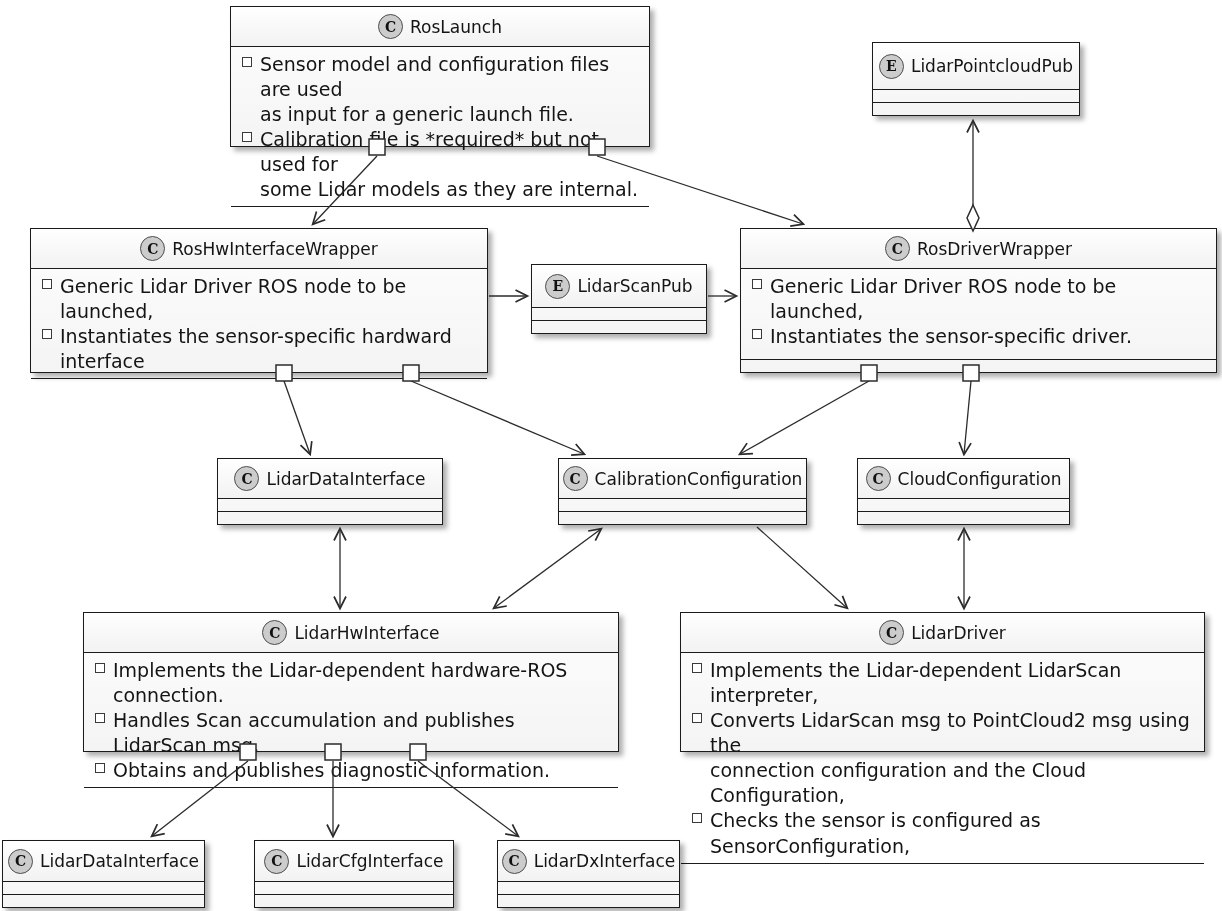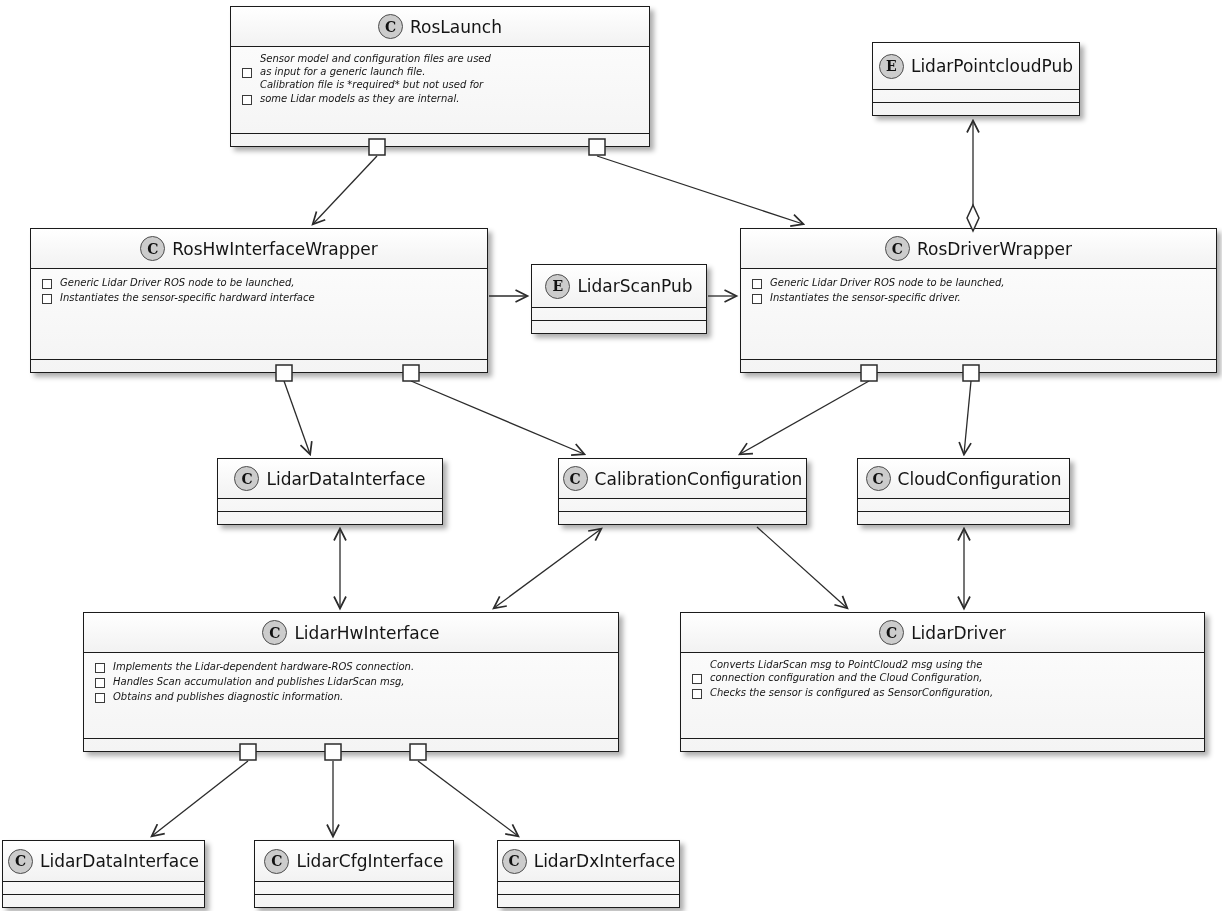--- a/index.html
+++ b/index.html
@@ -11,21 +11,21 @@
            border:1.6px solid #1b1b1b;box-shadow:4px 4px 5px rgba(0,0,0,0.32);}
   .uml-title{flex:0 0 auto;display:flex;align-items:center;justify-content:center;gap:7px;
              padding:7px 6px;border-bottom:1.6px solid #1b1b1b;background:linear-gradient(180deg,#ffffff,#f2f2f2);}
   .uml-box.empty .uml-title{flex:1 1 auto;border-bottom:none;}
   .uml-box.empty .strip:first-of-type{border-top:1.6px solid #1b1b1b;}
   .badge{flex:0 0 auto;width:23px;height:23px;border-radius:50%;background:#cccccc;border:1.5px solid #4d4d4d;
          display:flex;align-items:center;justify-content:center;
          font-family:"DejaVu Serif","Liberation Serif",serif;font-weight:bold;font-size:14px;color:#111;}
   .uml-name{font-size:17px;white-space:nowrap;}
   .uml-body{flex:1 1 auto;padding:5px 9px 4px 9px;}
-  .member{display:flex;align-items:flex-end;font-size:10px;line-height:1.32;font-style:italic;}
+  .member{display:flex;align-items:flex-start;font-size:19px;line-height:1.32;}
   .member .sq{flex:0 0 auto;width:8px;height:8px;border:1.3px solid #3a3a3a;background:#fff;
               margin:5px 8px 0 2px;}
   .member .mtext{white-space:pre-wrap;}
   .strip{flex:0 0 auto;height:12px;border-top:1.6px solid #1b1b1b;}
 </style>
 </head>
 <body>
 
 <div id="canvas">
 
@@ -151,20 +151,24 @@
     </div>
     <div class="strip"></div>
   </div>
 
   <div class="uml-box" style="left:680px;top:612px;width:525px;height:140px;">
     <div class="uml-title">
       <span class="badge">C</span>
       <span class="uml-name">LidarDriver</span>
     </div>
     <div class="uml-body">
+      <div class="member">
+          <span class="sq"></span>
+          <span class="mtext">Implements the Lidar-dependent LidarScan interpreter,</span>
+        </div>
       <div class="member">
           <span class="sq"></span>
           <span class="mtext">Converts LidarScan msg to PointCloud2 msg using the
 connection configuration and the Cloud Configuration,</span>
         </div>
       <div class="member">
           <span class="sq"></span>
           <span class="mtext">Checks the sensor is configured as SensorConfiguration,</span>
         </div>
     </div>

